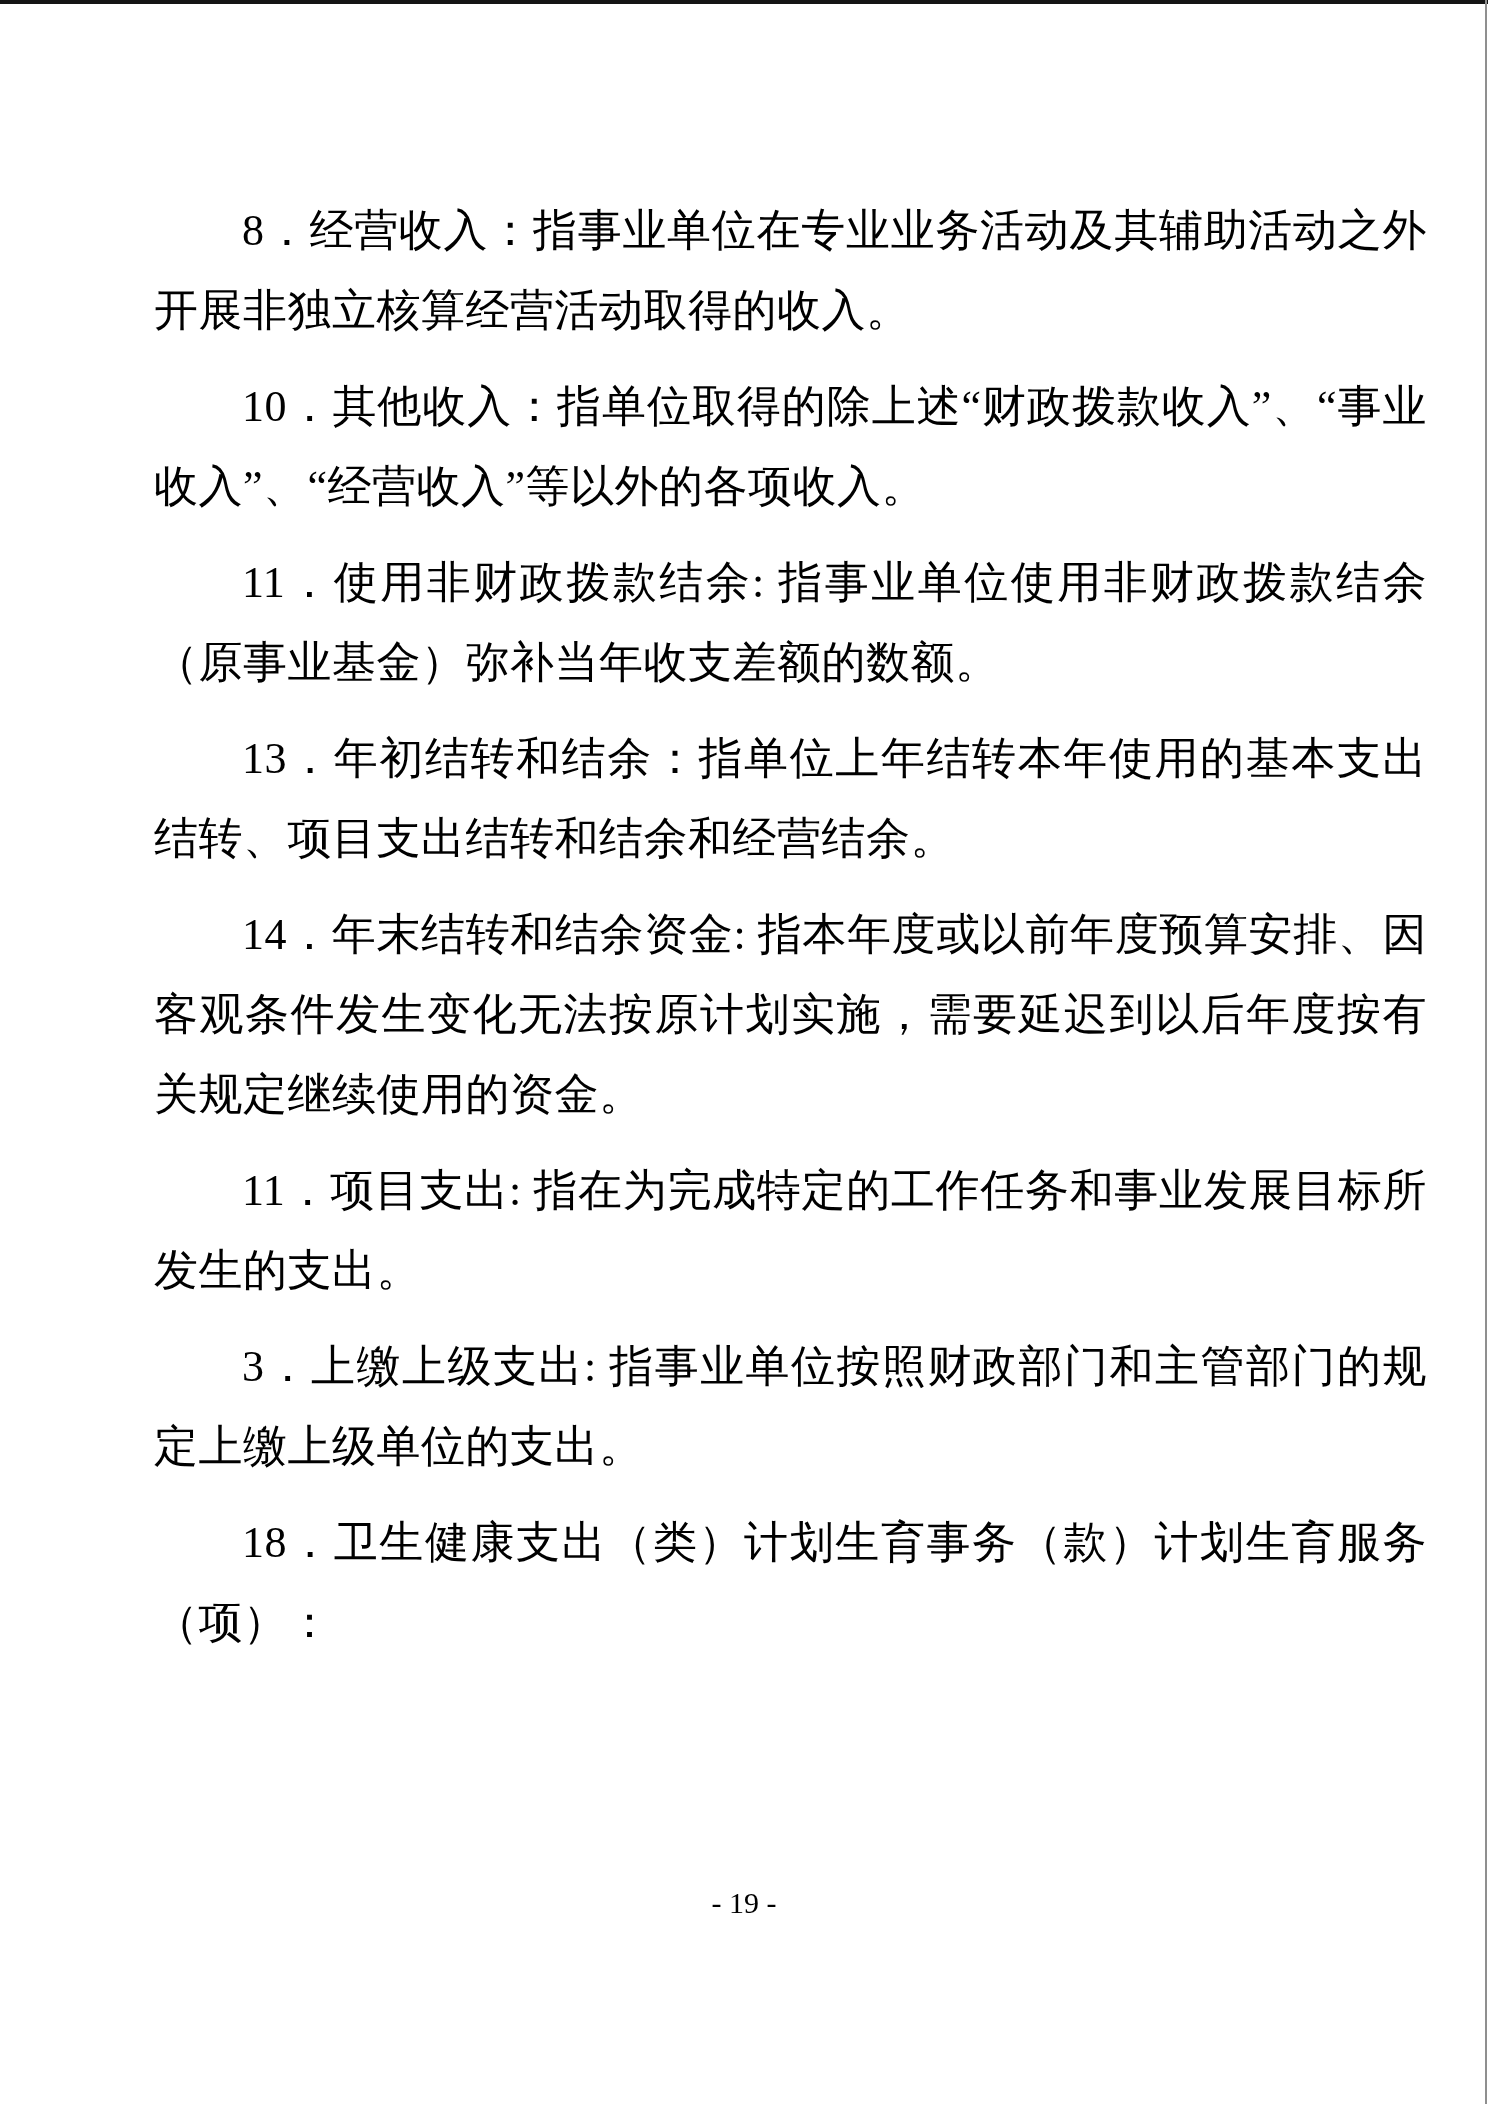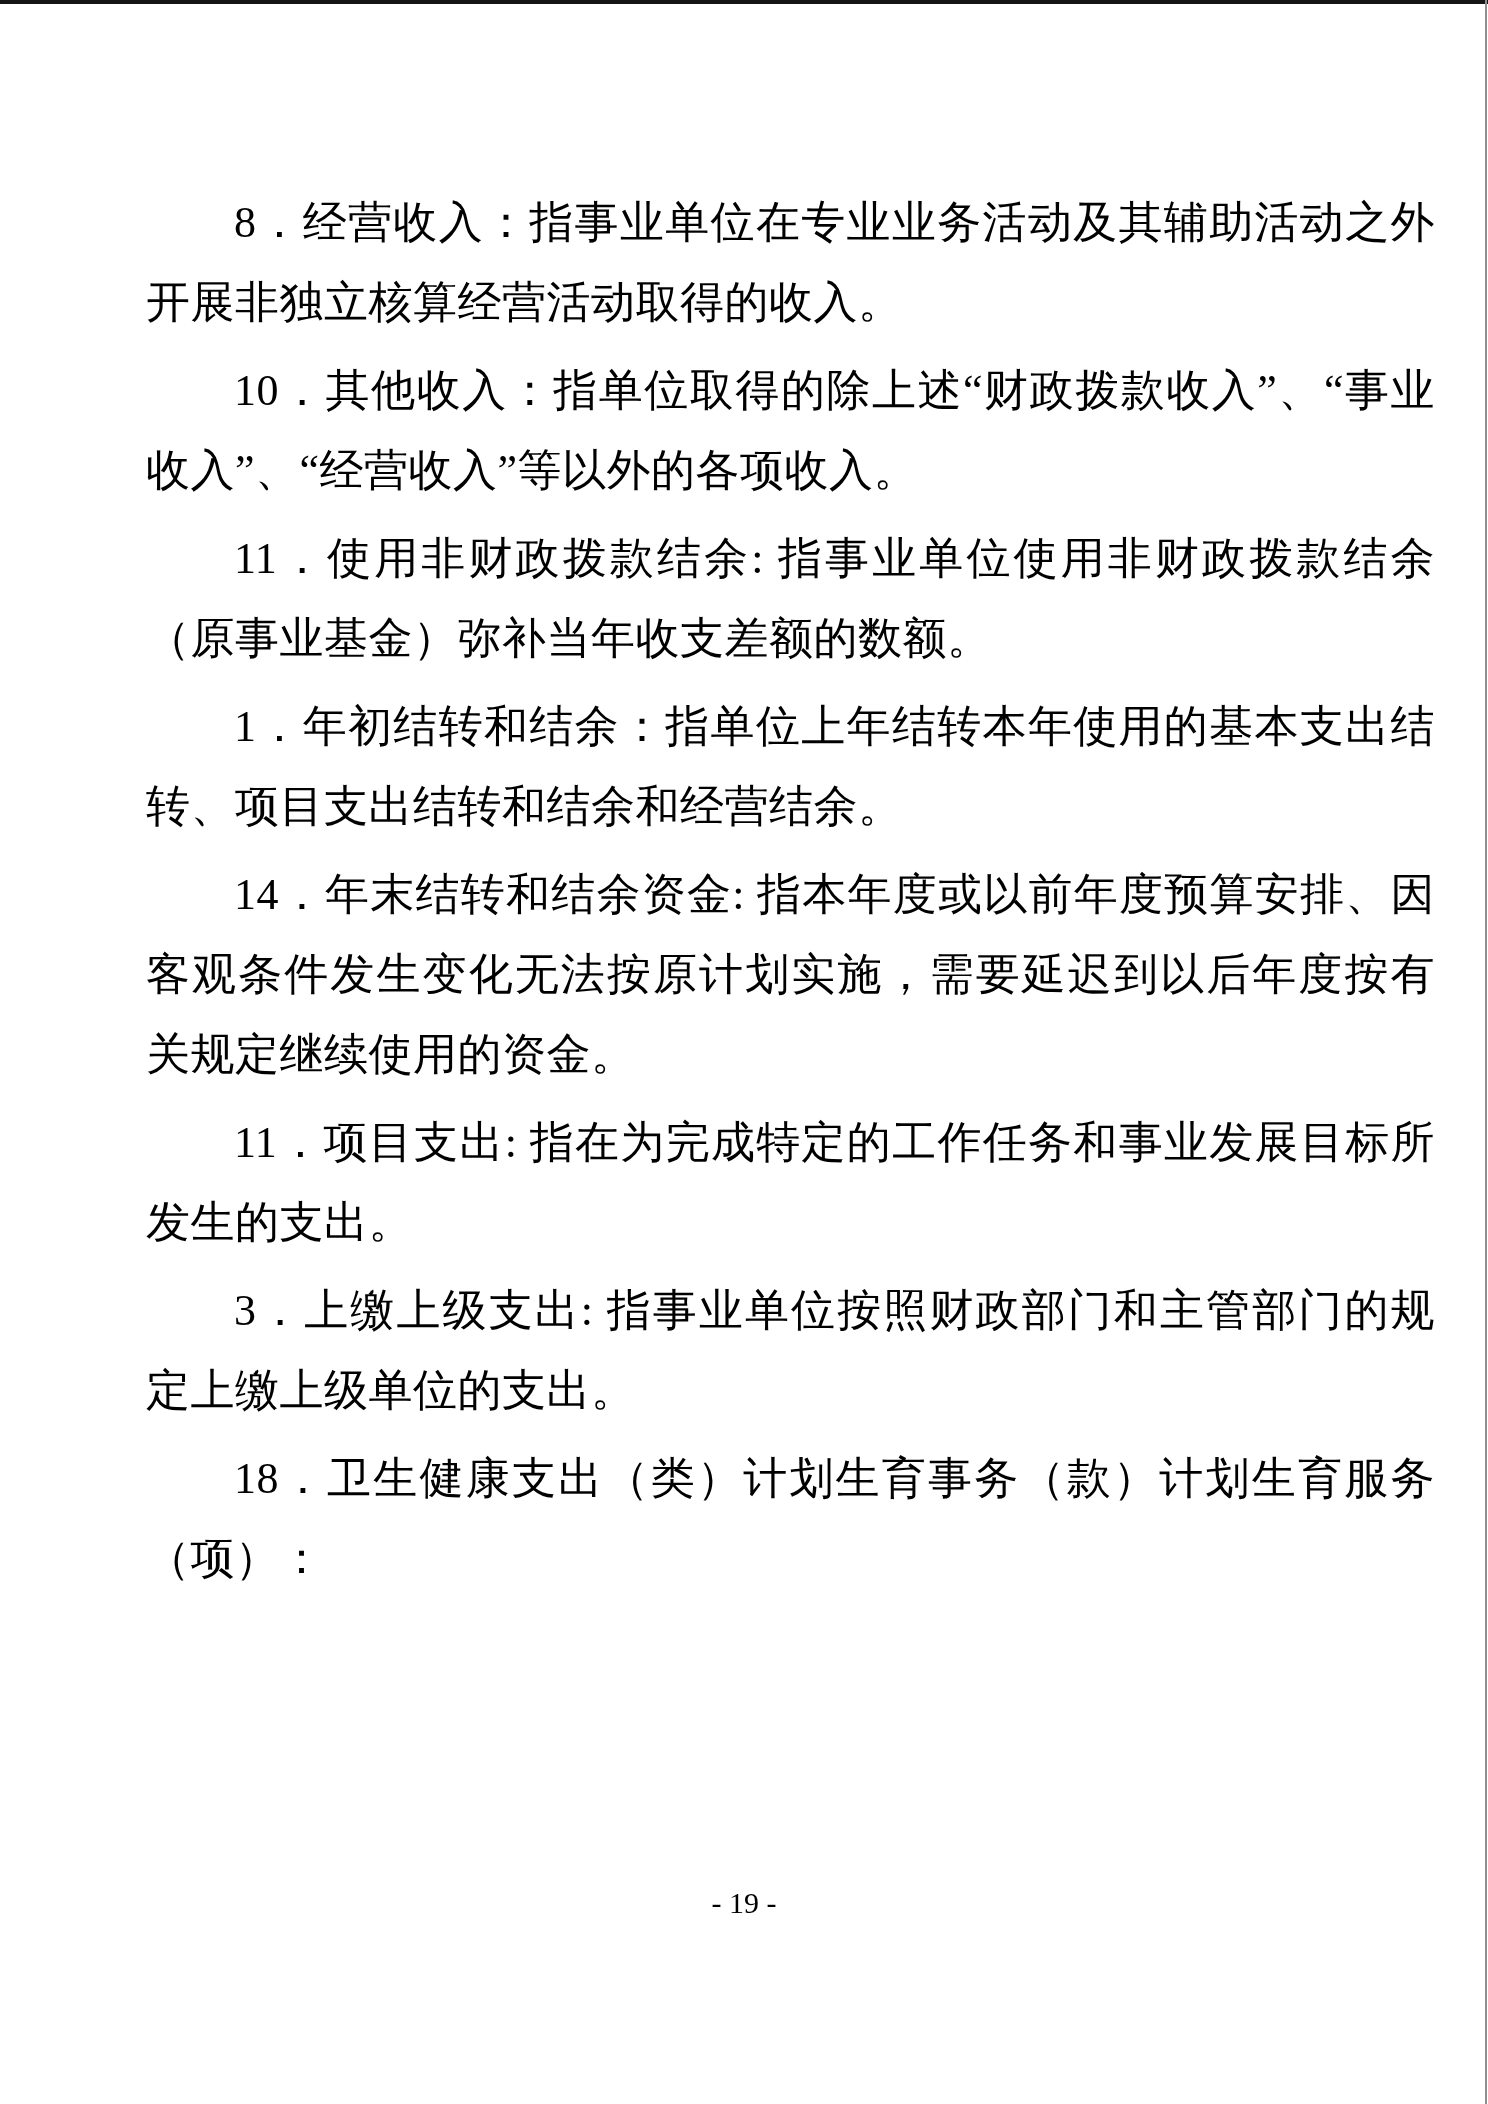--- a/index.html
+++ b/index.html
@@ -31,21 +31,21 @@
     position: absolute;
     top: 175px;
     left: 138px;
     width: 1305px;
     font-size: 44px;
     line-height: 80px;
     text-align: justify;
     letter-spacing: 0.5px;
   }
   .para {
-    margin: 8px;
+    margin: 16px;
     text-indent: 2em;
     word-break: break-all;
   }
   .page-number {
     position: absolute;
     top: 1883px;
     left: 0;
     width: 100%;
     text-align: center;
     font-size: 30px;
@@ -56,21 +56,21 @@
 <body>
 
 <div class="page">
   <div class="top-border"></div>
   <div class="right-border"></div>
 
   <main class="content" id="paragraphs">
       <p class="para">8．经营收入：指事业单位在专业业务活动及其辅助活动之外开展非独立核算经营活动取得的收入。</p>
       <p class="para">10．其他收入：指单位取得的除上述“财政拨款收入”、“事业收入”、“经营收入”等以外的各项收入。</p>
       <p class="para">11．使用非财政拨款结余: 指事业单位使用非财政拨款结余（原事业基金）弥补当年收支差额的数额。</p>
-      <p class="para">1．年初结转和结余：指单位上年结转本年使用的基本支出结转、项目支出结转和结余和经营结余。</p>
+      <p class="para">13．年初结转和结余：指单位上年结转本年使用的基本支出结转、项目支出结转和结余和经营结余。</p>
       <p class="para">14．年末结转和结余资金: 指本年度或以前年度预算安排、因客观条件发生变化无法按原计划实施，需要延迟到以后年度按有关规定继续使用的资金。</p>
       <p class="para">11．项目支出: 指在为完成特定的工作任务和事业发展目标所发生的支出。</p>
       <p class="para">3．上缴上级支出: 指事业单位按照财政部门和主管部门的规定上缴上级单位的支出。</p>
       <p class="para">18．卫生健康支出（类）计划生育事务（款）计划生育服务（项）：</p>
     </main>
 
   <footer class="page-number">- 19 -</footer>
 </div>
 
 </body></html>

